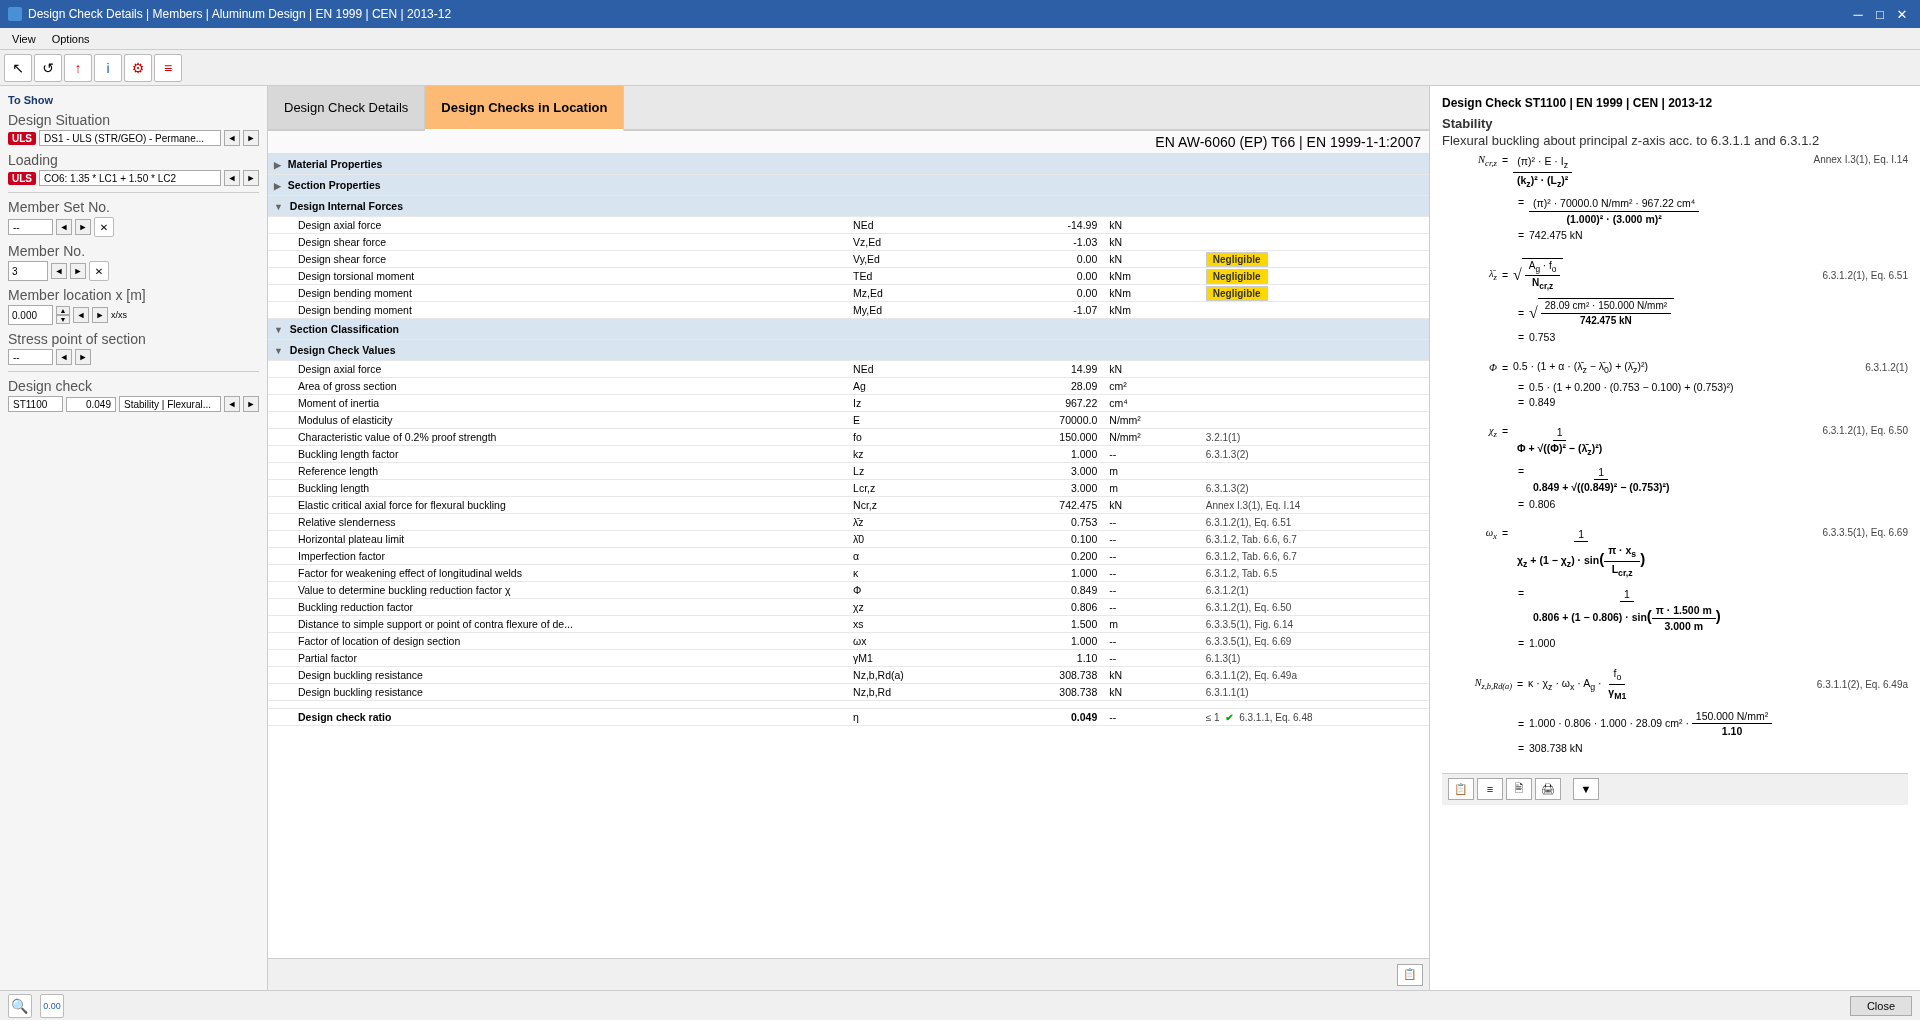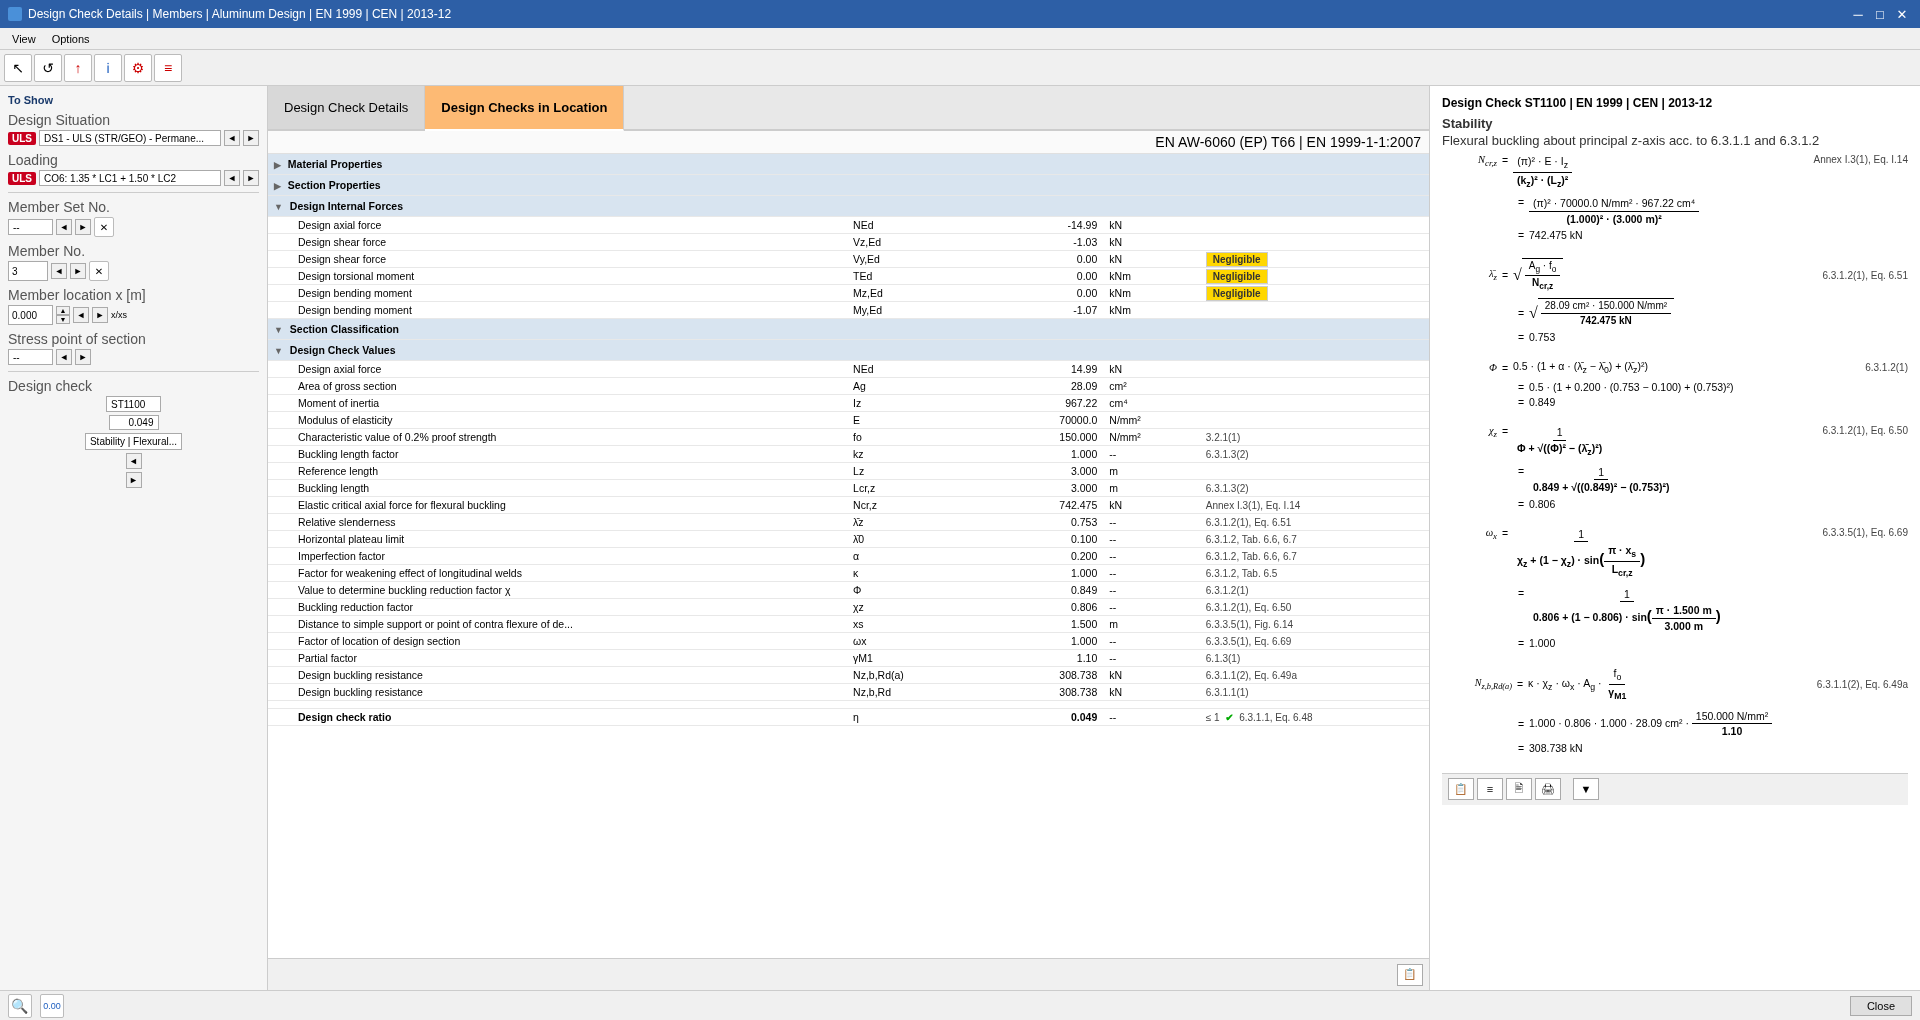--- a/index.html
+++ b/index.html
@@ -105,21 +105,21 @@
       border: 1px solid #aaa;
       background: white;
       width: 45px;
       height: 20px;
       padding: 2px 3px;
       font-size: 10px;
     }
     .spin-group { display: flex; flex-direction: column; }
     .spin-btn { width: 14px; height: 9px; border: 1px solid #aaa; background: #f0f0f0; cursor: pointer; font-size: 7px; display: flex; align-items: center; justify-content: center; }
     .separator { border: none; border-top: 1px solid #ccc; margin: 6px 0; }
-    .design-check-row { display: flex; align-items: center; gap: 3px; flex-wrap: wrap; flex-direction: column; }
+    .design-check-row { display: flex; align-items: center; gap: 3px; flex-wrap: wrap; }
     .dc-num { background: white; border: 1px solid #aaa; padding: 1px 4px; font-size: 10px; width: 50px; text-align: right; }
 
     
     .center-panel {
       flex: 1;
       background: white;
       border-right: 1px solid #ccc;
       display: flex;
       flex-direction: column;
       overflow: hidden;

